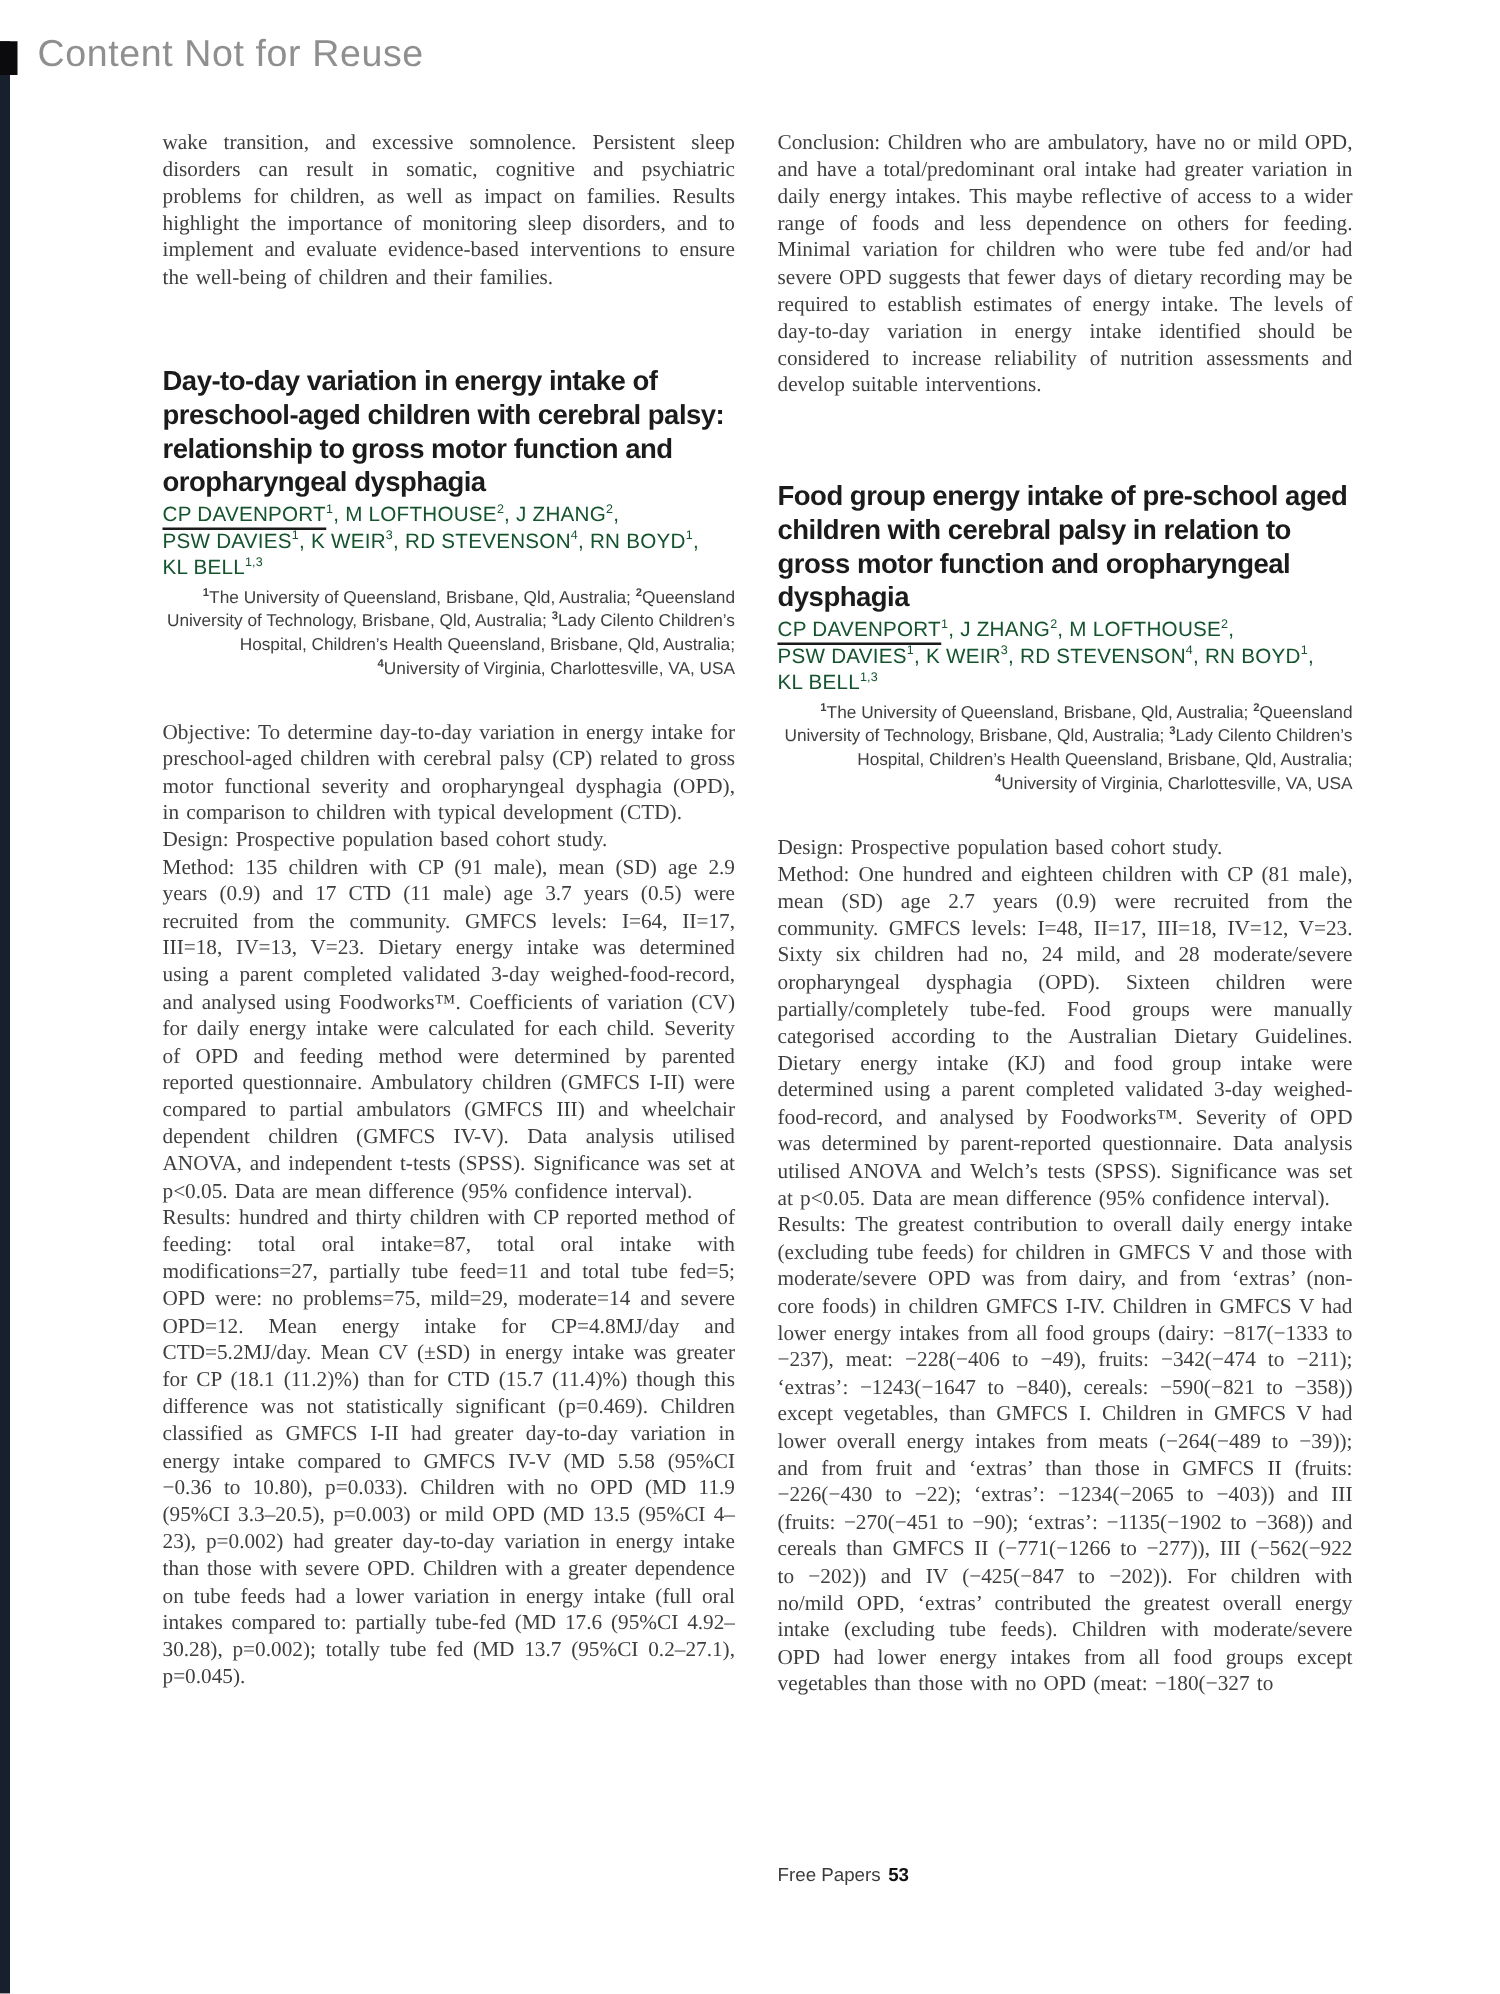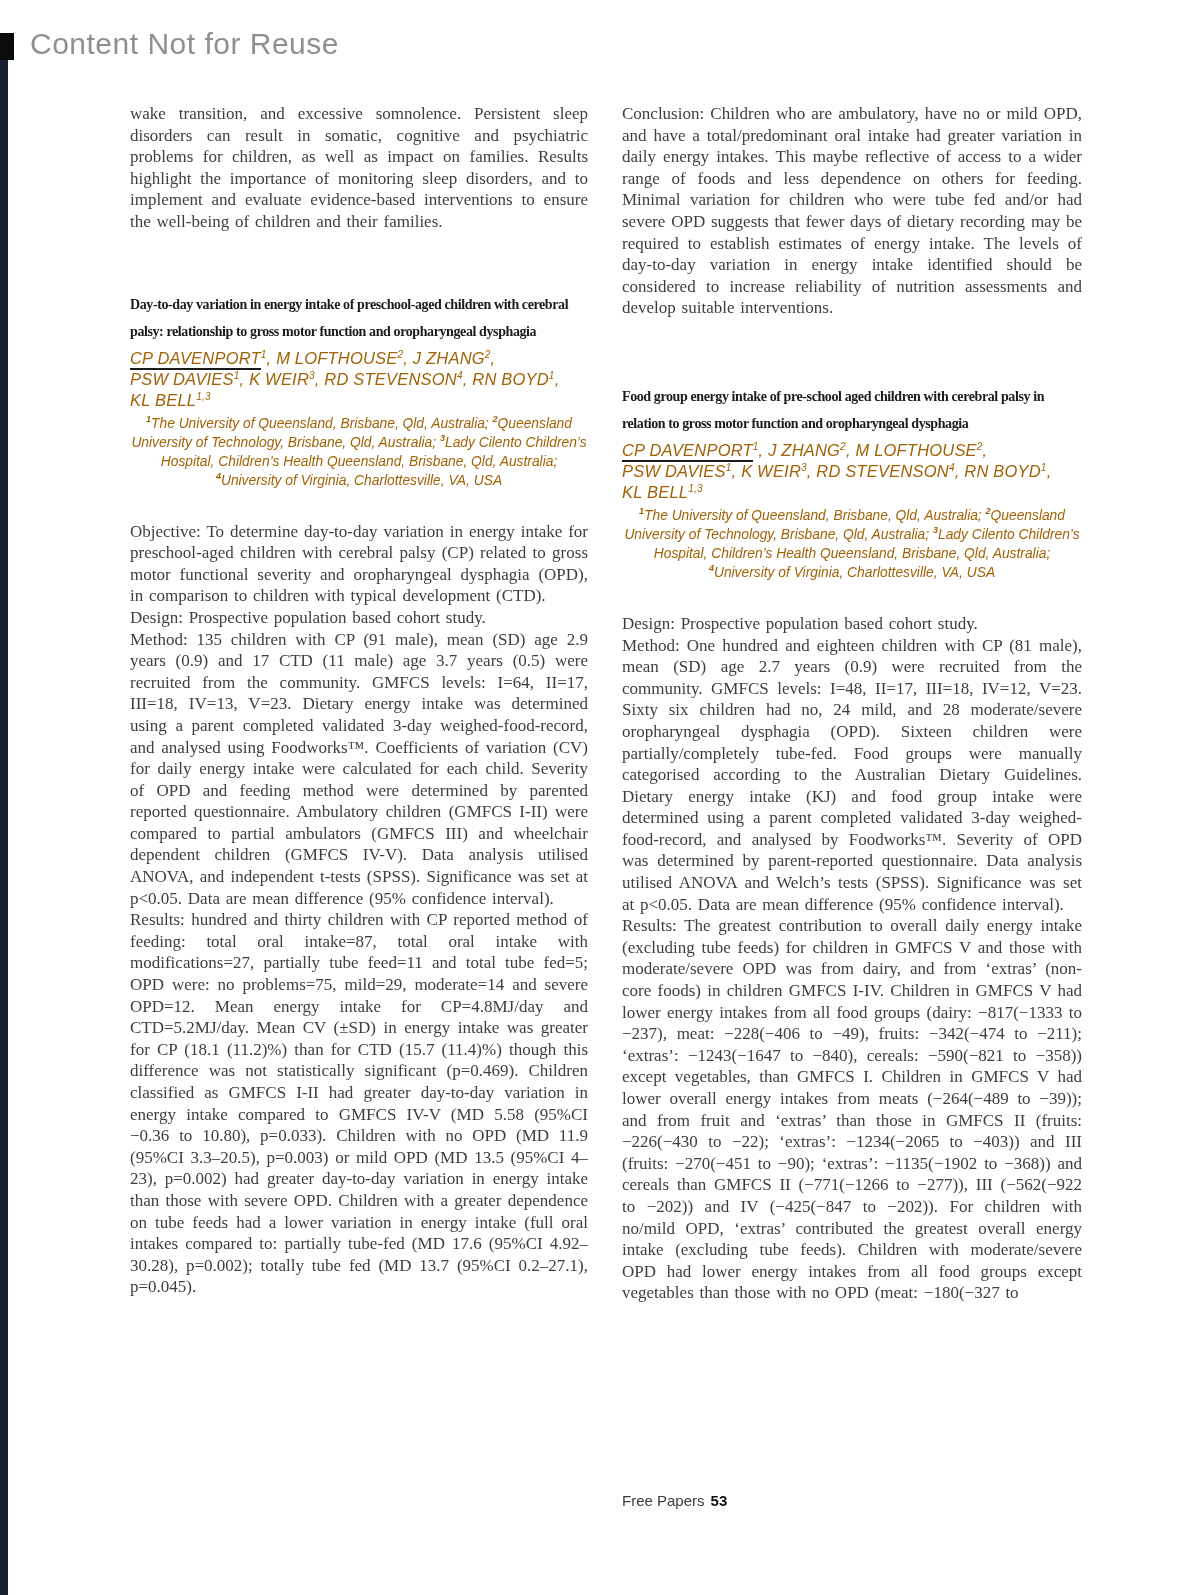--- a/index.html
+++ b/index.html
@@ -8,31 +8,31 @@
   .edge-strip{position:absolute;left:0;top:33px;width:8px;height:1562px;background:#18202e;}
   .edge-notch{position:absolute;left:0;top:33px;width:14px;height:27px;background:#0b0b0d;}
   .watermark{position:absolute;left:30px;top:27px;font-family:"Liberation Sans","DejaVu Sans",sans-serif;
              font-size:30px;color:#8f8f8f;letter-spacing:.5px;}
   .col{position:absolute;top:103px;}
   .col-left{left:130px;width:458px;}
   .col-right{left:622px;width:460px;}
   .para{margin:0;text-align:justify;font-size:17px;line-height:21.6px;color:#3e3e3e;
         word-spacing:1.5px;}
   .plabel{}
-  .abstract-title{font-family:Liberation Serif, serif;font-weight:bold;
-        font-size:14px;line-height:27px;color:#1b1b1b;letter-spacing:-0.4px;margin:0;}
+  .abstract-title{font-family:Liberation Sans, sans-serif;font-weight:bold;
+        font-size:22px;line-height:27px;color:#1b1b1b;letter-spacing:-0.4px;margin:0;}
   .abstract1 .abstract-title{margin-top:58px;}
   .abstract2 .abstract-title{margin-top:64px;}
   .authors{margin-top:3px;}
   .author-line{font-family:"Liberation Sans","DejaVu Sans",sans-serif;font-size:16.5px;
-        line-height:21px;color:#a16207;letter-spacing:.2px;font-style:italic;}
+        line-height:21px;color:#14532d;letter-spacing:.2px;}
   .author-line sup{font-size:10px;line-height:0;}
   .underline{border-bottom:2.5px solid #1b1b1b;padding-bottom:1px;}
-  .affils{font-family:"Liberation Sans","DejaVu Sans",sans-serif;font-style:italic;
-        font-size:13.8px;line-height:19px;color:#a16207;margin-top:3px;text-align:center;}
+  .affils{font-family:"Liberation Sans","DejaVu Sans",sans-serif;
+        font-size:13.8px;line-height:19px;color:#404040;margin-top:3px;text-align:right;}
   .affils sup{font-weight:bold;font-size:9px;line-height:0;}
   .abstract-body{margin-top:31px;}
   .footer{position:absolute;left:622px;width:460px;top:1492px;text-align:left;
         font-family:"Liberation Sans","DejaVu Sans",sans-serif;font-size:15px;color:#3c3c3c;}
   .footer .pagenum{font-weight:bold;color:#111111;margin-left:6px;}
 </style>
 </head>
 <body>
 
 <div class="page">

